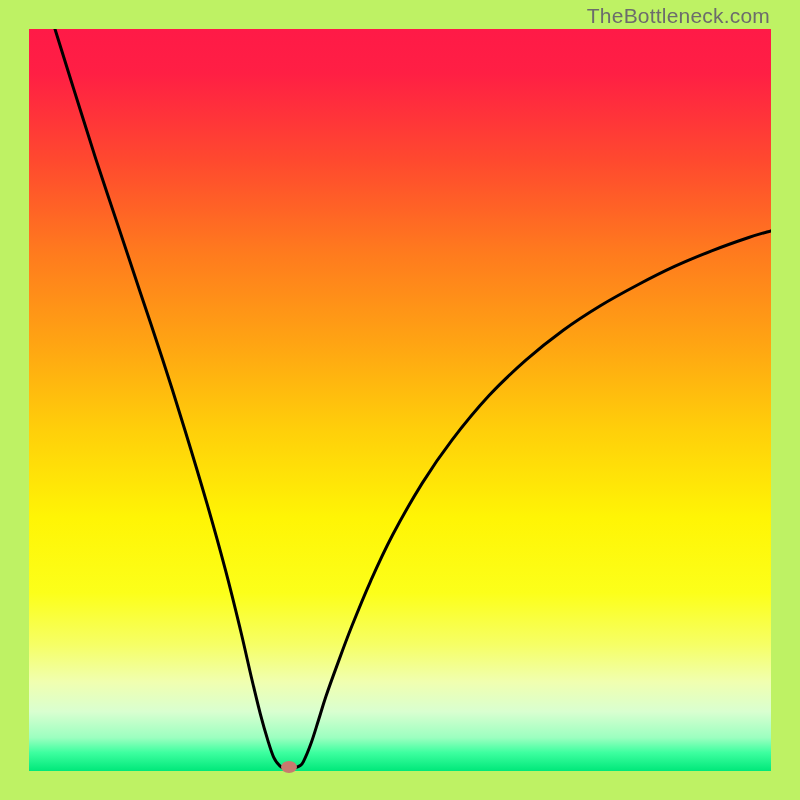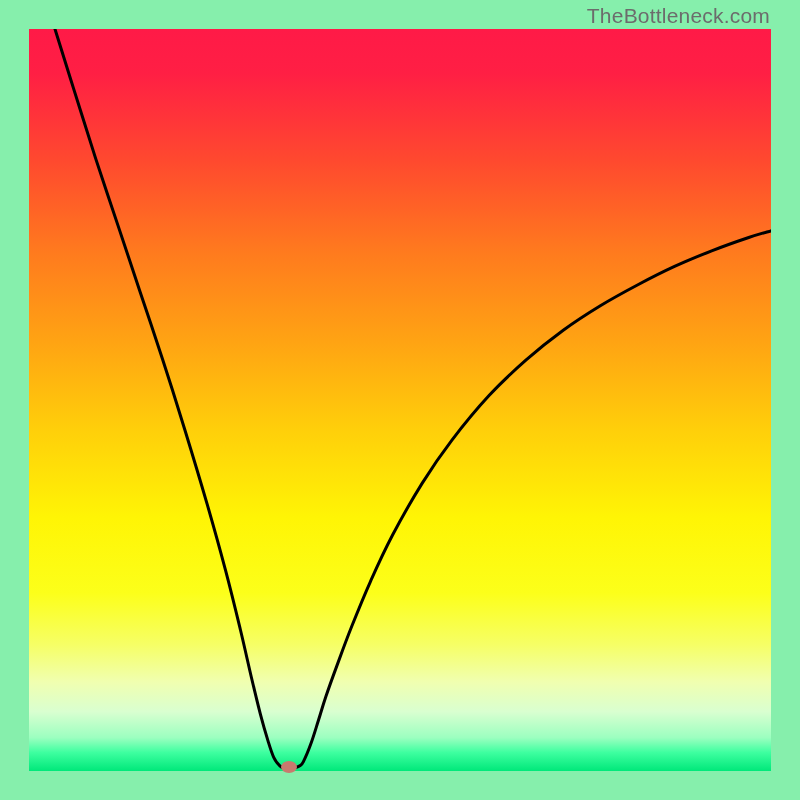--- a/index.html
+++ b/index.html
@@ -1,17 +1,17 @@
 <!DOCTYPE html>
 <html><head>
 <meta charset="utf-8">
 <style>
   * { margin: 0; padding: 0; box-sizing: border-box; }
   body { width: 800px; height: 800px; overflow: hidden; background: #000; font-family: Arial, sans-serif; }
-  .container { position: relative; width: 800px; height: 800px; background: #86efac; padding-left: 32px; }
+  .container { position: relative; width: 800px; height: 800px; background: #bef264; padding-left: 32px; }
   .plot-area { position: absolute; left: 29px; top: 29px; width: 742px; height: 742px; }
   .gradient-bg { position: absolute; inset: 0; }
   .watermark { position: absolute; top: 4px; right: 30px; font-size: 21px; color: #6c6c6c; letter-spacing: 0.2px; font-weight: 400; }
   .curve { position: absolute; inset: 0; pointer-events: none; }
   .dot { position: absolute; width: 16px; height: 12px; border-radius: 50%; transform: translate(-50%, -50%); }
 </style>
 </head>
 <body>
 
 <div class="container">

